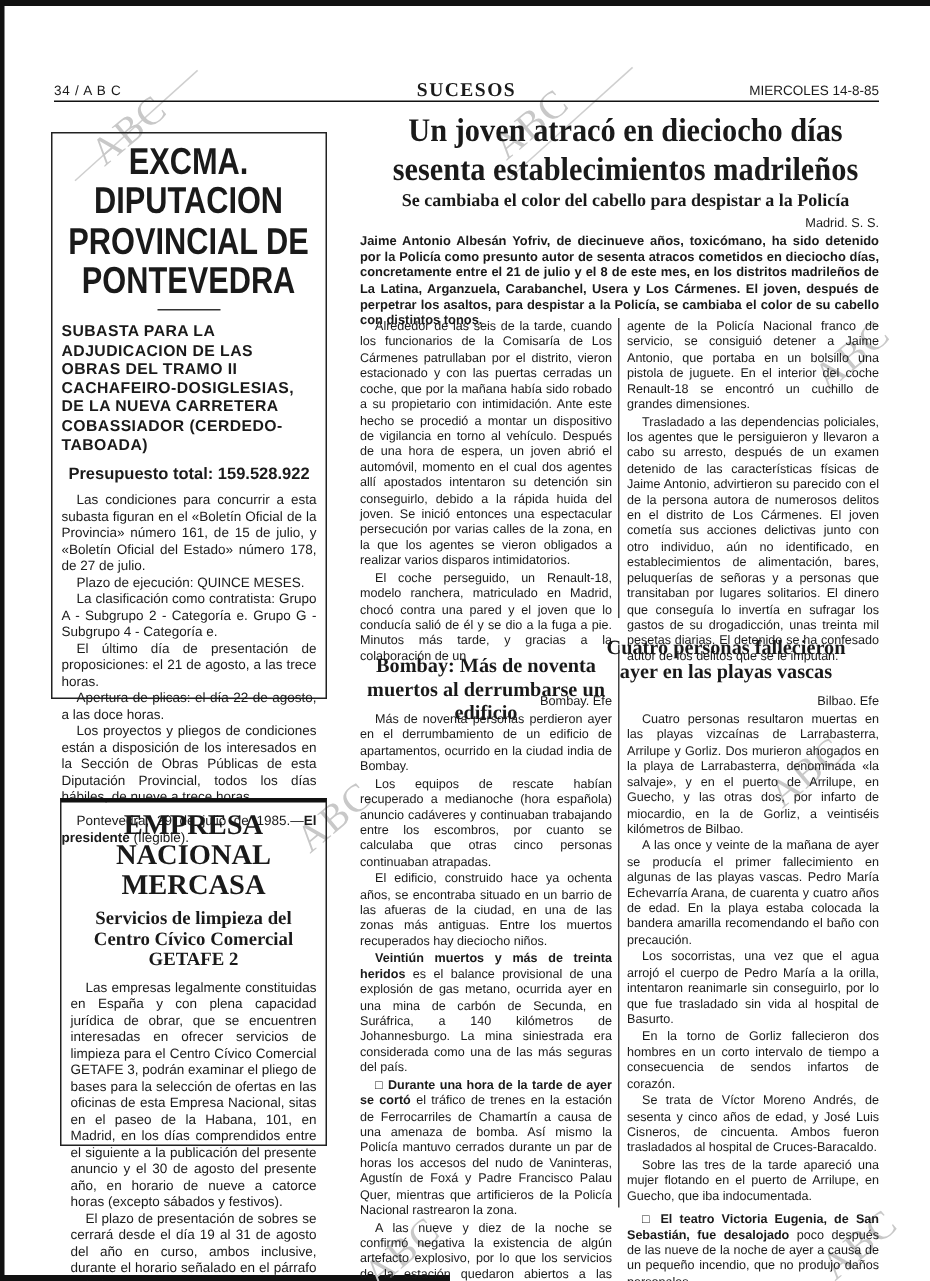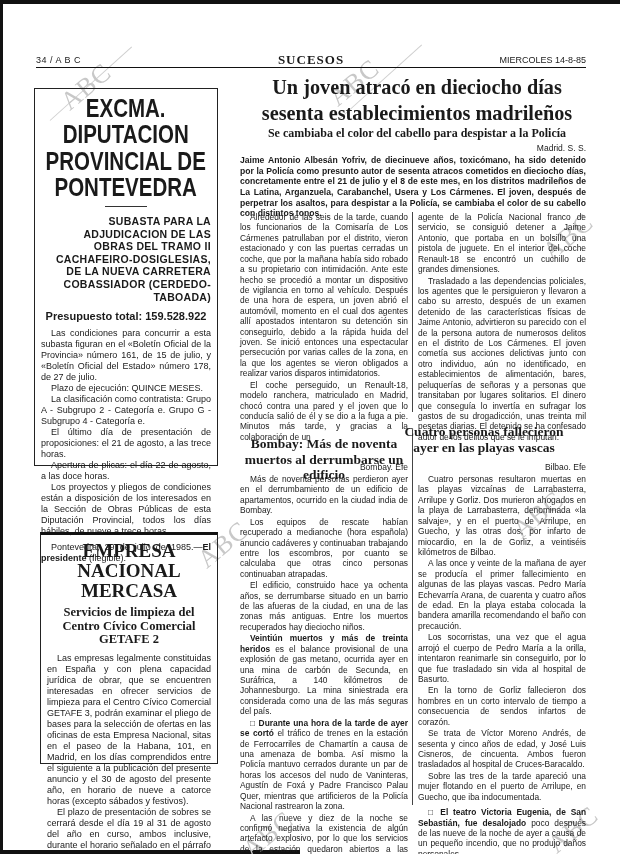--- a/index.html
+++ b/index.html
@@ -15,21 +15,21 @@
   .page-header .section { position: absolute; left: 0; width: 100%; text-align: center; top: 0; font-family: "Liberation Serif", serif; font-weight: bold; font-size: 13px; letter-spacing: 1px; }
   .page-header .date { position: absolute; right: 0; top: 3px; font-size: 9px; margin-left: 22px; }
 
   
   .ad { position: absolute; border: 1.5px solid #222; padding: 6px 6px; }
   .ad1 { left: 34px; top: 88px; width: 184px; height: 378px; }
   .ad2 { left: 40px; top: 532px; width: 178px; height: 232px; border-top: 3px solid #111; }
   .ad-title { font-family: "Liberation Sans", sans-serif; font-weight: bold; text-align: center; line-height: 1.05; transform: scaleX(0.82); transform-origin: center; }
   .ad1 .ad-title { font-size: 25px; width: 122%; margin-left: -11%; }
   .ad-rule { width: 42px; border-top: 1px solid #333; margin: 6px auto 8px; }
-  .ad1 .sub { font-size: 10.5px; font-weight: bold; text-align: right; line-height: 1.2; letter-spacing: 0.3px; }
+  .ad1 .sub { font-size: 10.5px; font-weight: bold; text-align: left; line-height: 1.2; letter-spacing: 0.3px; }
   .ad1 .budget { font-size: 11px; font-weight: bold; text-align: center; margin: 7px 0 6px; }
   .ad p { font-size: 9px; line-height: 1.22; text-align: justify; text-indent: 10px; }
   .ad p.sign { margin-top: 5px; }
   .ad2 .ad-title { font-family: "Liberation Serif", serif; font-size: 19px; transform: none; }
   .ad2 .sub { font-family: "Liberation Serif", serif; font-weight: bold; font-size: 12.5px; text-align: center; line-height: 1.1; margin: 5px 0 6px; }
 
   
   .headline { position: absolute; left: 232px; width: 370px; text-align: center; font-family: "Liberation Serif", serif; font-weight: bold; }
   .h-main { top: 74px; font-size: 22px; line-height: 1.2; transform: scaleX(0.92); }
   .h-deck { top: 126px; font-size: 12px; }
@@ -102,21 +102,21 @@
 <div class="col" style="left:418px;top:212px;width:168px;">
   <p style="text-indent:0">agente de la Policía Nacional franco de servicio, se consiguió detener a Jaime Antonio, que portaba en un bolsillo una pistola de juguete. En el interior del coche Renault-18 se encontró un cuchillo de grandes dimensiones.</p>
   <p>Trasladado a las dependencias policiales, los agentes que le persiguieron y llevaron a cabo su arresto, después de un examen detenido de las características físicas de Jaime Antonio, advirtieron su parecido con el de la persona autora de numerosos delitos en el distrito de Los Cármenes. El joven cometía sus acciones delictivas junto con otro individuo, aún no identificado, en establecimientos de alimentación, bares, peluquerías de señoras y a personas que transitaban por lugares solitarios. El dinero que conseguía lo invertía en sufragar los gastos de su drogadicción, unas treinta mil pesetas diarias. El detenido se ha confesado autor de los delitos que se le imputan.</p>
 </div>
 
 <div class="sub-head" style="left:240px;top:436px;width:168px;">Bombay: Más de noventa muertos al derrumbarse un edificio</div>
 <div class="byline" style="left:240px;top:462px;width:168px;">Bombay. Efe</div>
 <div class="col" style="left:240px;top:474px;width:168px;">
   <p>Más de noventa personas perdieron ayer en el derrumbamiento de un edificio de apartamentos, ocurrido en la ciudad india de Bombay.</p>
   <p>Los equipos de rescate habían recuperado a medianoche (hora española) anuncio cadáveres y continuaban trabajando entre los escombros, por cuanto se calculaba que otras cinco personas continuaban atrapadas.</p>
-  <p>El edificio, construido hace ya ochenta años, se derrumbarse situado en un barrio de las afueras de la ciudad, en una de las zonas más antiguas. Entre los muertos recuperados hay dieciocho niños.</p>
+  <p>El edificio, construido hace ya ochenta años, se encontraba situado en un barrio de las afueras de la ciudad, en una de las zonas más antiguas. Entre los muertos recuperados hay dieciocho niños.</p>
   <p><b class="lead-in">Veintiún muertos y más de treinta heridos</b><span> es el balance provisional de una explosión de gas metano, ocurrida ayer en una mina de carbón de Secunda, en Suráfrica, a 140 kilómetros de Johannesburgo. La mina siniestrada era considerada como una de las más seguras del país.</span></p>
   <p>□ <b class="lead-in">Durante una hora de la tarde de ayer se cortó</b><span> el tráfico de trenes en la estación de Ferrocarriles de Chamartín a causa de una amenaza de bomba. Así mismo la Policía mantuvo cerrados durante un par de horas los accesos del nudo de Vaninteras, Agustín de Foxá y Padre Francisco Palau Quer, mientras que artificieros de la Policía Nacional rastrearon la zona.</span></p>
   <p>A las nueve y diez de la noche se confirmó negativa la existencia de algún artefacto explosivo, por lo que los servicios de la estación quedaron abiertos a las personas y al tráfico normal de trenes.</p>
 </div>
 <div class="vrule" style="left:412px;top:430px;height:375px;"></div>
 
 <div class="sub-head" style="left:400px;top:424px;width:168px;">Cuatro personas fallecieron ayer en las playas vascas</div>
 <div class="byline" style="left:418px;top:462px;width:168px;">Bilbao. Efe</div>
 <div class="col" style="left:418px;top:474px;width:168px;">
   <p>Cuatro personas resultaron muertas en las playas vizcaínas de Larrabasterra, Arrilupe y Gorliz. Dos murieron ahogados en la playa de Larrabasterra, denominada «la salvaje», y en el puerto de Arrilupe, en Guecho, y las otras dos, por infarto de miocardio, en la de Gorliz, a veintiséis kilómetros de Bilbao.</p>

